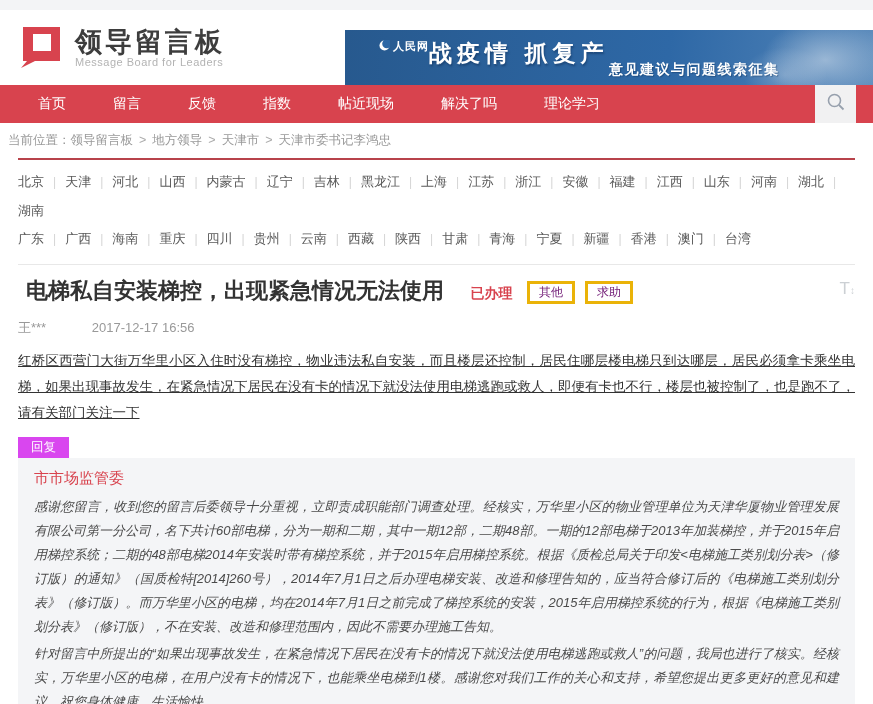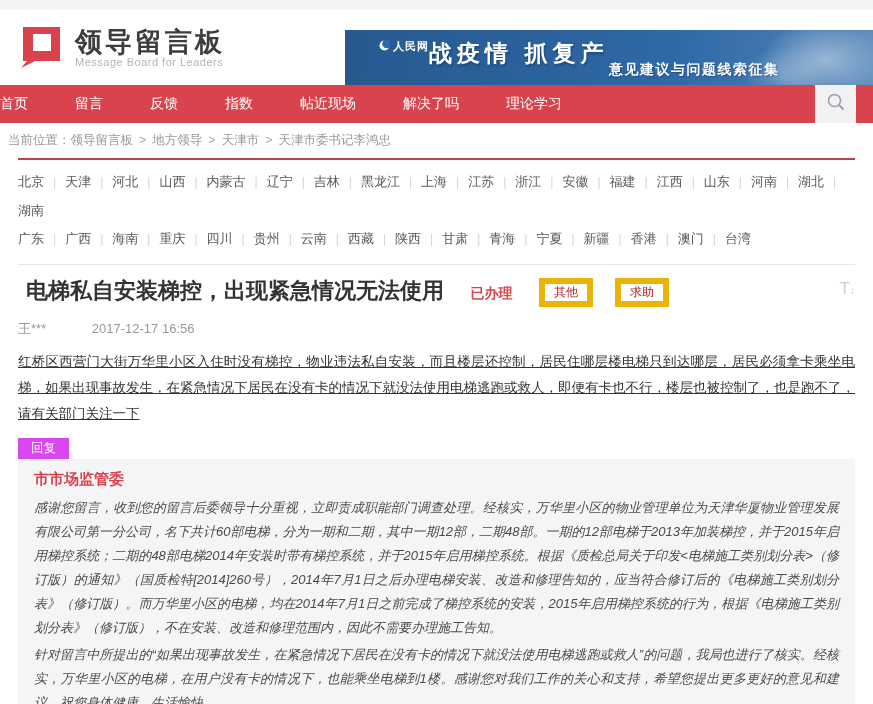--- a/index.html
+++ b/index.html
@@ -23,21 +23,21 @@
       radial-gradient(90px 58px at 480px 30px, rgba(220,230,240,.55), rgba(220,230,240,0) 70%),
       radial-gradient(60px 40px at 440px 45px, rgba(255,255,255,.25), rgba(255,255,255,0) 70%),
       linear-gradient(95deg,#27598e 0%,#2e68a6 52%,#4b7fb5 78%,#8fb0d0 100%);
     color:#fff; cursor:pointer; overflow:hidden;
   }
   .banner-brand { position:absolute; left:34px; top:9px; display:flex; align-items:center; gap:3px; font-size:11px; font-weight:bold; letter-spacing:1px; }
   .banner-headline { position:absolute; left:84px; top:8px; font-size:23px; font-weight:700; letter-spacing:5px; text-shadow:1px 2px 2px rgba(10,40,80,.45); }
   .banner-subheadline { position:absolute; left:264px; top:31px; font-size:14px; font-weight:bold; letter-spacing:1.5px; text-shadow:1px 1px 1px rgba(10,40,80,.4); }
 
   
-  .nav { position:relative; height:38px; background:#d8434e; display:flex; align-items:center; }
+  .nav { position:relative; height:38px; background:#d8434e; display:flex; align-items:center; padding-left:38px; }
   .nav-item { color:#fff; font-size:14px; text-decoration:none; margin-right:47px; cursor:pointer; white-space:nowrap; }
   .search-btn { position:absolute; right:17px; top:0; width:41px; height:38px; background:#f1f1f2; display:flex; align-items:center; justify-content:center; cursor:pointer; }
 
   
   .breadcrumb { padding:0 8px; height:35px; line-height:35px; font-size:12.5px; color:#999; white-space:nowrap; }
   .breadcrumb a { color:#999; text-decoration:none; cursor:pointer; }
   .breadcrumb .sep { color:#aaa; margin:0 6px; }
   .red-line { margin:0 18px; border-bottom:2px solid #b8434b; }
 
   
@@ -45,33 +45,33 @@
   .region-group { line-height:27px; }
   .region-link { font-size:13px; color:#595959; text-decoration:none; cursor:pointer; white-space:nowrap; }
   .region-group .sep { color:#d4d4d4; margin:0 9px; font-size:12px; }
   .light-line { margin:3px 18px 0; border-bottom:1px solid #e8e8e8; }
 
   
   .post { padding:0 18px; }
   .post-title-row { position:relative; margin-top:13px; line-height:26px; }
   .post-title { display:inline; font-size:22px; font-weight:bold; color:#333; margin:8px; }
   .post-status { color:#d8434e; font-size:14px; font-weight:bold; margin-left:14px; }
-  .post-tag { display:inline-block; border:6px solid #eab308; color:#b91c1c; font-size:12px; line-height:17px; padding:0 9px; margin-left:22px; vertical-align:2px; }
+  .post-tag { display:inline-block; border:3px solid #eab308; color:#701a75; font-size:12px; line-height:17px; padding:0 9px; margin-left:10px; vertical-align:2px; }
   .tags { display:inline; }
   .font-tool { position:absolute; right:0; top:-2px; color:#ccd0d4; font-size:17px; cursor:pointer; }
   .font-tool small { font-size:10px; }
   .post-meta { margin-top:13px; font-size:13px; color:#999; }
   .post-author { margin-right:42px; }
   .post-body { margin-top:11px; font-size:13.5px; color:#333; line-height:26px; text-align:justify;text-decoration:underline; }
 
   
   .reply { margin-top:11px; }
   .reply-tab { display:inline-block; margin-left:18px; background:#d946ef; color:#fff; font-size:12.5px; line-height:21px; padding:0 13px; }
   .reply-box { margin:0 18px; background:#f4f5f7; padding:11px 16px 8px; }
-  .reply-dept { color:#d8434e; font-size:15px; font-weight:bold; margin-bottom:7px; }
+  .reply-dept { color:#d8434e; font-size:15px; font-weight:normal; margin-bottom:7px; }
   .reply-para { font-size:13px; color:#4a4a4a; line-height:24px; text-align:justify; margin:0 0 3px;font-style:italic; }
 </style>
 </head>
 <body>
 
 <div class="top-strip"></div>
 
 <div class="header">
   <div class="logo-block">
     <span>

